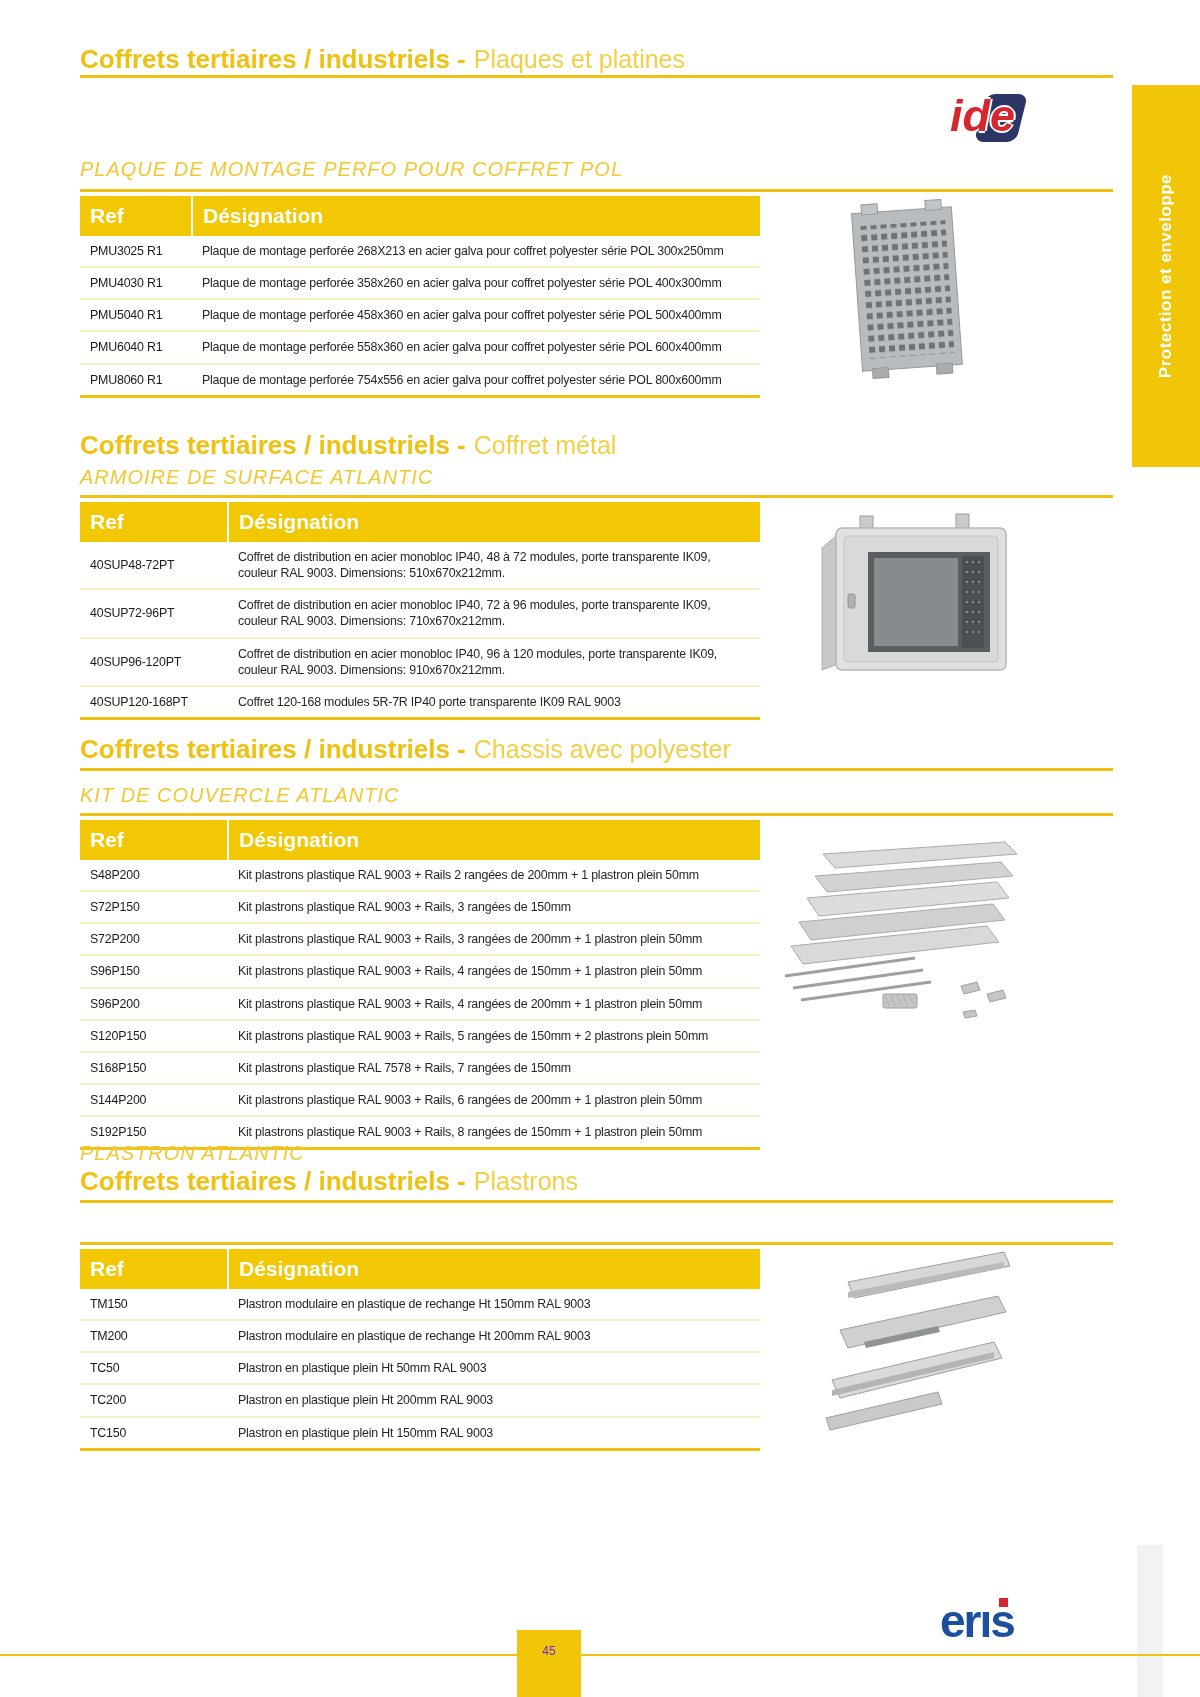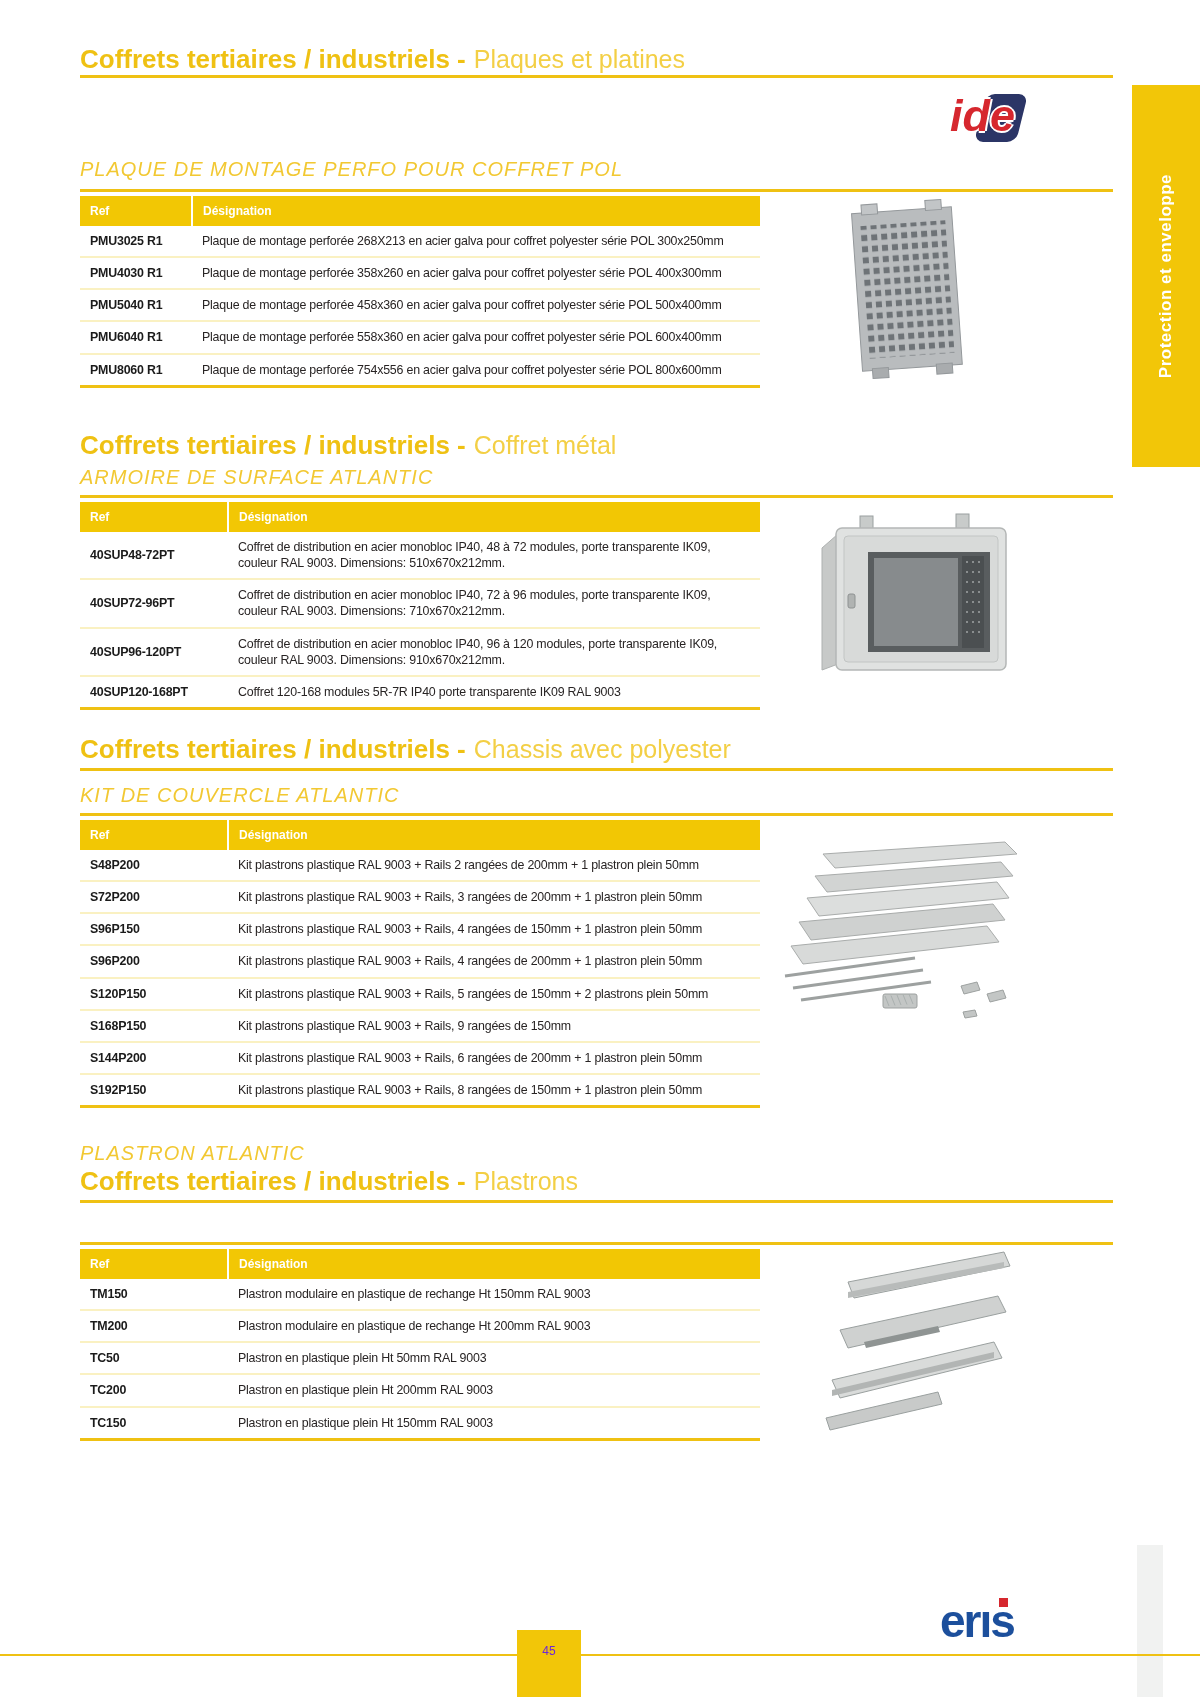--- a/index.html
+++ b/index.html
@@ -7,25 +7,25 @@
         font-family:"Liberation Sans",sans-serif;color:#232020;}
 
   
   .sec-h{position:absolute;left:80px;font-size:26px;font-weight:bold;color:#EFC113;white-space:nowrap;text-align:right;}
   .sec-h .light{font-weight:normal;color:#F3CF45;font-size:25px;margin-left:8px;}
   .sub-h{position:absolute;left:80px;font-size:20px;font-style:italic;color:#F2C832;letter-spacing:1px;white-space:nowrap;}
   .rule{position:absolute;left:80px;width:1033px;height:3px;background:#EFC113;}
 
   
   .ptable{position:absolute;left:80px;width:680px;border-collapse:collapse;border-bottom:3px solid #EFC113;}
-  .ptable th{background:#F2C704;color:#fff;text-align:left;font-size:12px;padding:8px 10px;font-weight:bold;}
+  .ptable th{background:#F2C704;color:#fff;text-align:left;font-size:21px;padding:8px 10px;font-weight:bold;}
   .ptable th.ref-h{border-right:2px solid #fff;}
   .ptable td{font-size:12.4px;padding:7px 10px;border-top:2px solid #FAF1C2;vertical-align:middle;letter-spacing:-0.2px;}
   .ptable tbody tr:first-child td{border-top:none;}
-  .ptable td.ref{font-weight:bold;color:#1b1b1b;}
+  .ptable td.ref{font-weight:normal;color:#1b1b1b;}
   .ptable td.des{color:#282424;line-height:1.3;}
   .t-nowrap td.des{white-space:nowrap;}
   .t1 col.c-ref{width:112px;} .t1 col.c-des{width:568px;}
   .tw col.c-ref{width:148px;} .tw col.c-des{width:532px;}
 
   
   .ide-logo{position:absolute;left:950px;top:88px;width:70px;height:64px;}
   .ide-navy{position:absolute;right:-2px;top:6px;width:42px;height:48px;background:#2b3566;border-radius:9px;transform:skewX(-14deg);}
   .ide-text{position:absolute;left:0;top:2px;font-size:45px;font-weight:bold;font-style:italic;color:#d6272e;
             text-shadow:-2px 0 #fff,2px 0 #fff,0 2px #fff,0 -2px #fff;}
@@ -216,38 +216,42 @@
         <th>Désignation</th>
       </tr>
     </thead>
     <tbody>
 
     <tr>
         <td class="ref">S48P200</td>
         <td class="des">Kit plastrons plastique RAL 9003 + Rails 2 rangées de 200mm + 1 plastron plein 50mm</td>
       </tr>
         <tr>
+        <td class="ref">S72P150</td>
+        <td class="des">Kit plastrons plastique RAL 9003 + Rails, 3 rangées de 150mm</td>
+      </tr>
+        <tr>
         <td class="ref">S72P200</td>
         <td class="des">Kit plastrons plastique RAL 9003 + Rails, 3 rangées de 200mm + 1 plastron plein 50mm</td>
       </tr>
         <tr>
         <td class="ref">S96P150</td>
         <td class="des">Kit plastrons plastique RAL 9003 + Rails, 4 rangées de 150mm + 1 plastron plein 50mm</td>
       </tr>
         <tr>
         <td class="ref">S96P200</td>
         <td class="des">Kit plastrons plastique RAL 9003 + Rails, 4 rangées de 200mm + 1 plastron plein 50mm</td>
       </tr>
         <tr>
         <td class="ref">S120P150</td>
         <td class="des">Kit plastrons plastique RAL 9003 + Rails, 5 rangées de 150mm + 2 plastrons plein 50mm</td>
       </tr>
         <tr>
         <td class="ref">S168P150</td>
-        <td class="des">Kit plastrons plastique RAL 9003 + Rails, 9 rangées de 150mm</td>
+        <td class="des">Kit plastrons plastique RAL 7578 + Rails, 7 rangées de 150mm</td>
       </tr>
         <tr>
         <td class="ref">S144P200</td>
         <td class="des">Kit plastrons plastique RAL 9003 + Rails, 6 rangées de 200mm + 1 plastron plein 50mm</td>
       </tr>
         <tr>
         <td class="ref">S192P150</td>
         <td class="des">Kit plastrons plastique RAL 9003 + Rails, 8 rangées de 150mm + 1 plastron plein 50mm</td>
       </tr>
       </tbody>

